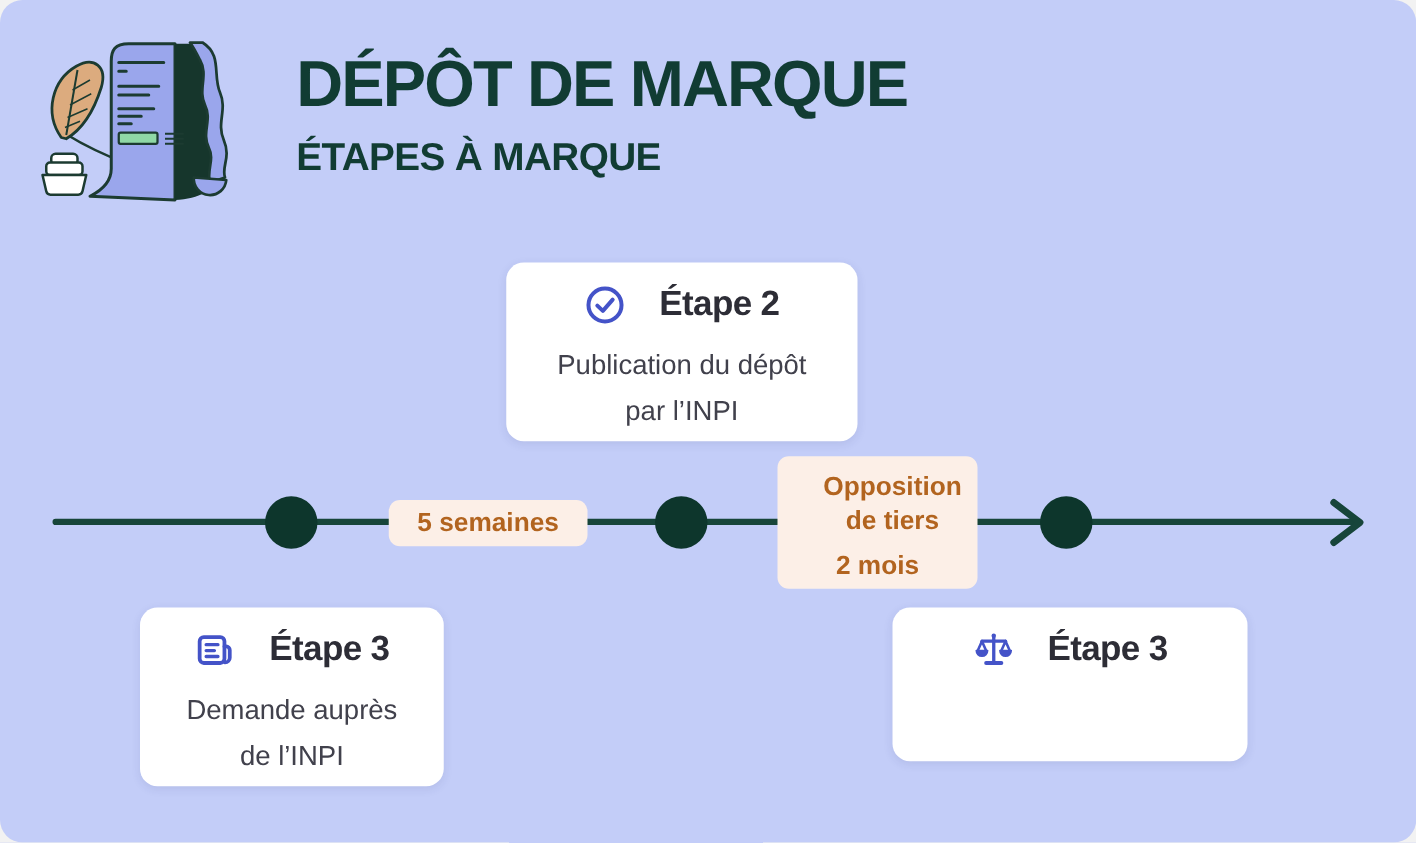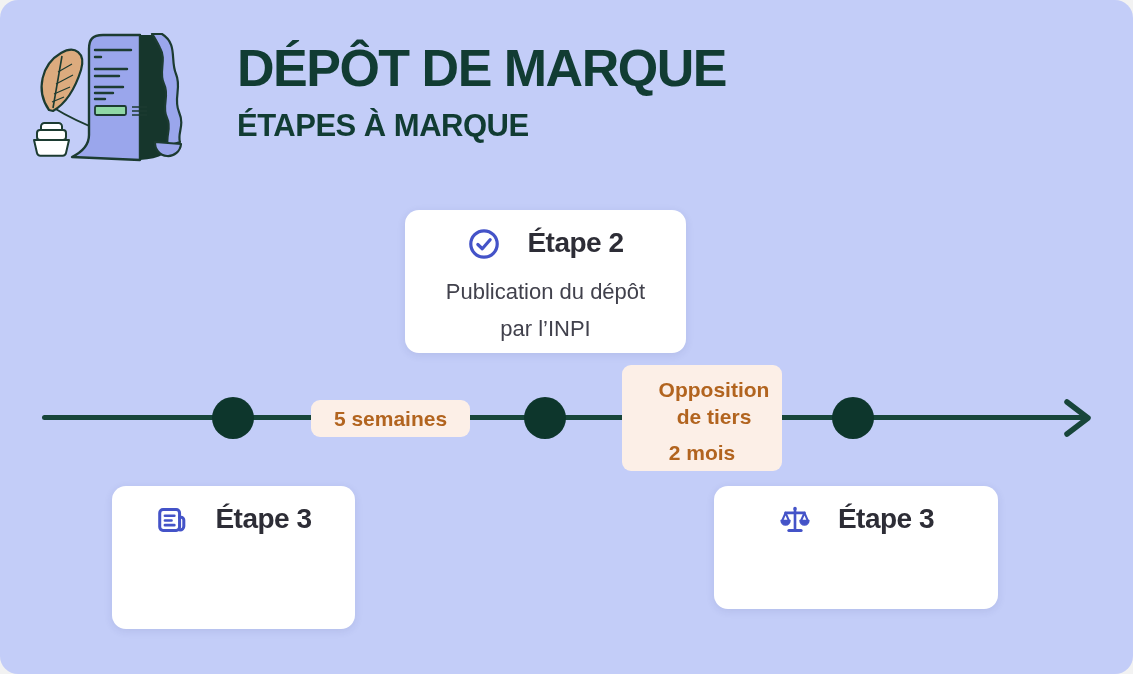--- a/index.html
+++ b/index.html
@@ -117,20 +117,22 @@
 
   <div class="card card-1">
     <div class="card-head">
       <svg viewBox="0 0 36 36" fill="none" stroke-linecap="round" stroke-linejoin="round">
         <rect class="icon-stroke" x="5" y="7" width="21" height="22" rx="3.5" stroke-width="3.2"></rect>
         <path class="icon-stroke" d="M26 15 h1.5 a3 3 0 0 1 3 3 v6.5 a4 4 0 0 1 -4 4" stroke-width="3.2"></path>
         <path class="icon-stroke" d="M10.5 13.5 H 20.5 M10.5 18.5 H 17.5 M10.5 23.5 H 20.5" stroke-width="2.8"></path>
       </svg>
       <span class="card-title">Étape 3</span>
     </div>
+    <div class="card-desc">Demande auprès
+de l’INPI</div>
   </div>
 
   <div class="card card-2">
     <div class="card-head">
       <svg viewBox="0 0 36 36" fill="none">
         <circle class="icon-stroke" cx="18" cy="18" r="14" stroke-width="3.4"></circle>
         <path class="icon-stroke" d="M11.5 18.5 L16.2 23 L24.5 13.5" stroke-width="3.4" stroke-linecap="round" stroke-linejoin="round"></path>
       </svg>
       <span class="card-title">Étape 2</span>
     </div>

